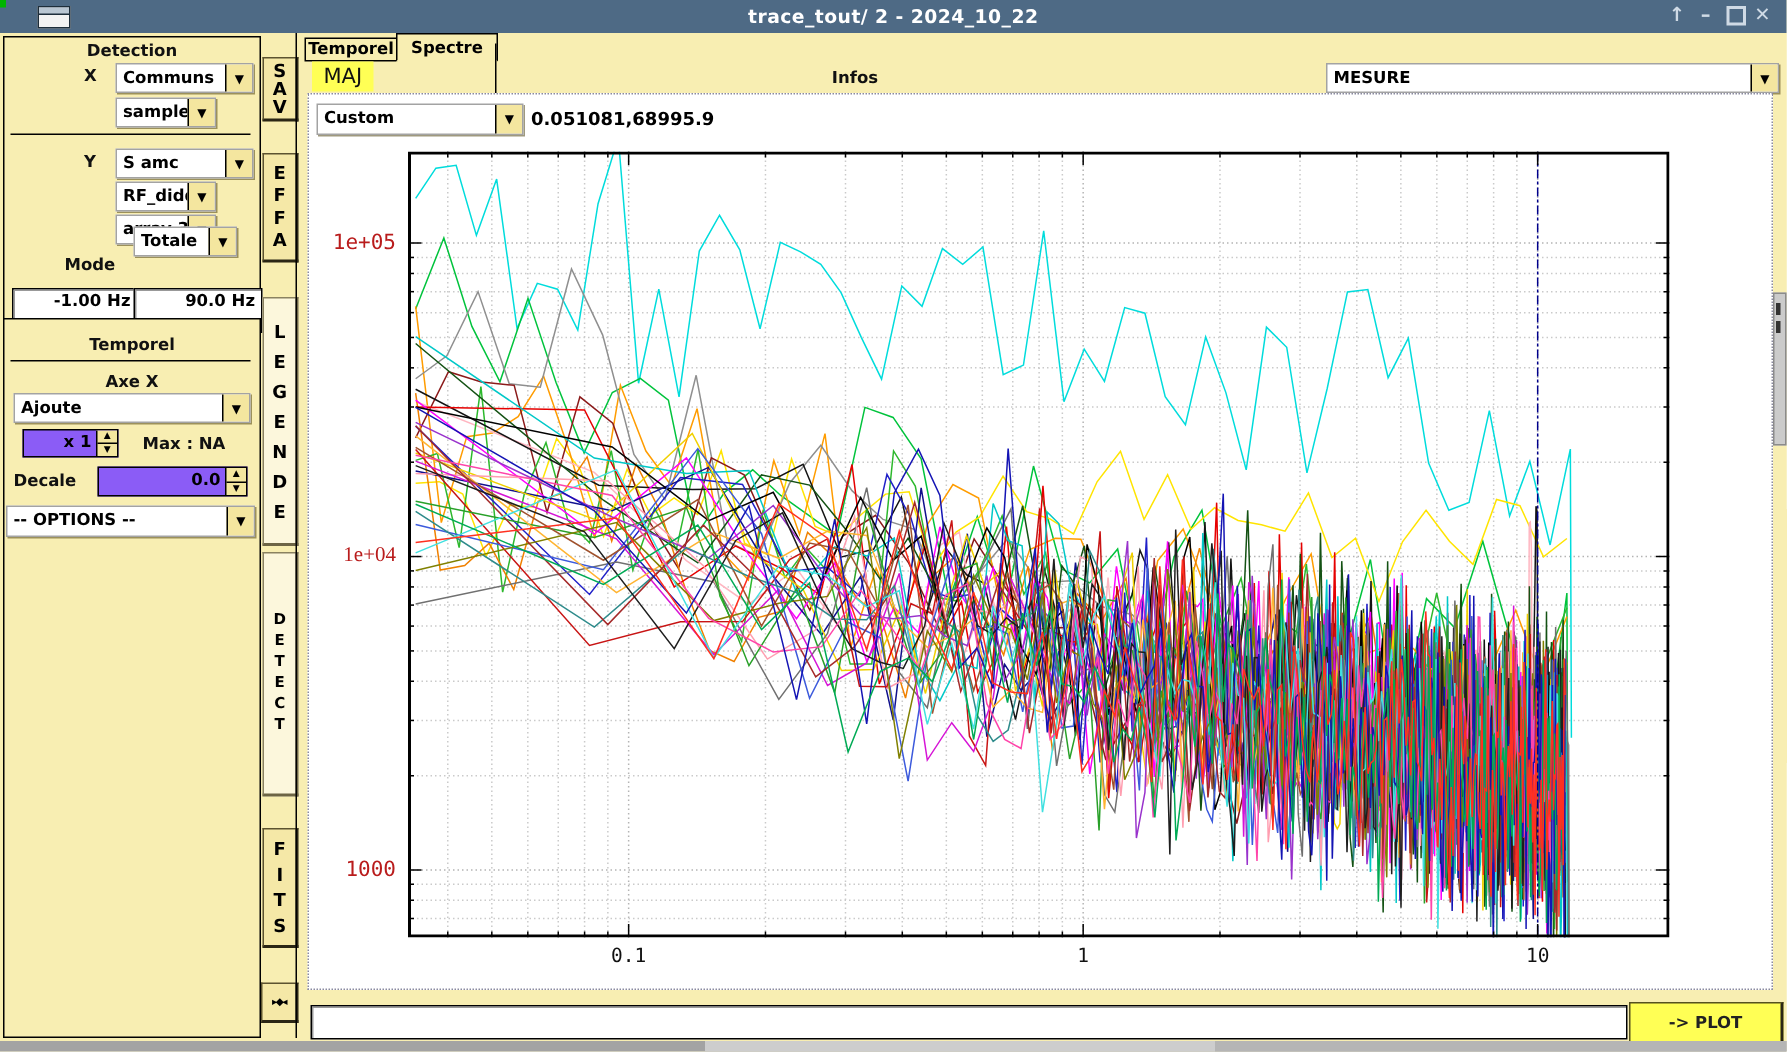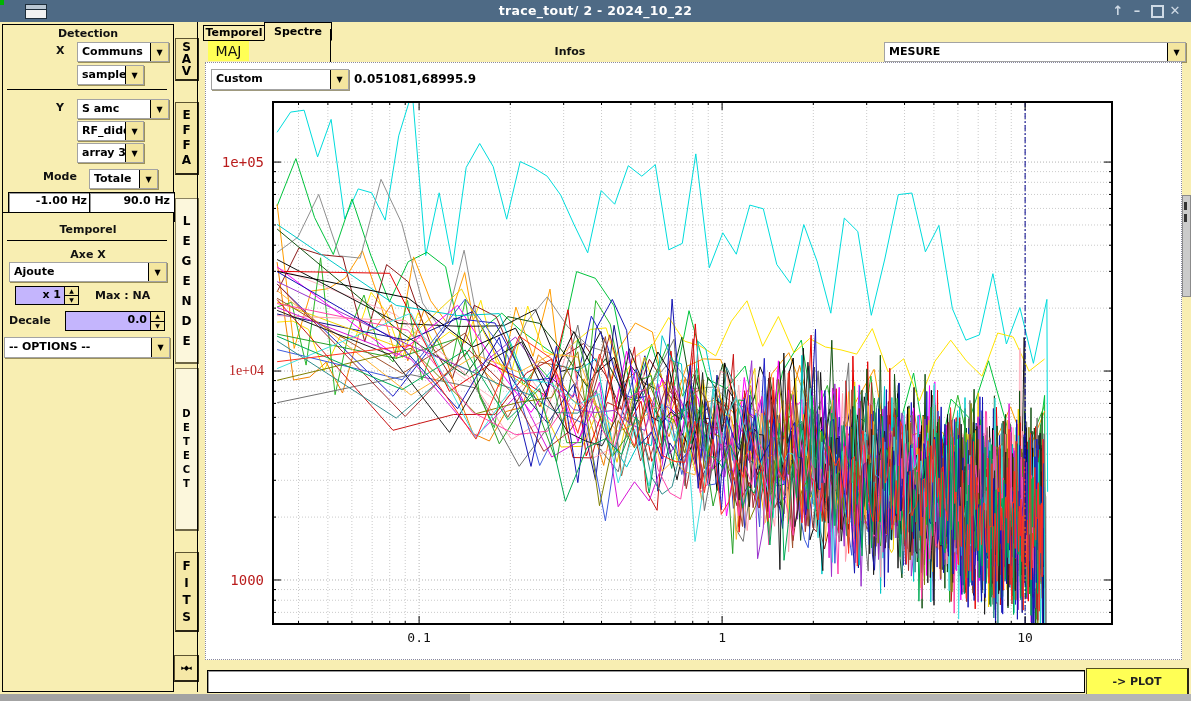--- a/index.html
+++ b/index.html
@@ -28,21 +28,21 @@
       box-shadow:1px 1px 0 rgba(80,70,20,.55);}
   .dd .v{flex:1;font-size:11px;font-weight:bold;color:#000;padding:2px 1px 0 4px;
       white-space:nowrap;overflow:hidden;}
   .dd .a{width:17px;border-left:1px solid #000;background:#f4e69f;display:flex;
       align-items:center;justify-content:center;font-size:8px;color:#000;}
   
   .entry{position:absolute;background:#fff;border:1px solid #000;font-size:11px;font-weight:bold;
       color:#000;box-shadow:inset 1px 1px 0 #999;}
   .entry.r{text-align:right;padding:1px 4px 12px 0;}
   
-  .spin{position:absolute;display:flex;background:#c4b5fd;border:1px solid #000;}
+  .spin{position:absolute;display:flex;background:#8b5cf6;border:1px solid #000;}
   .spin .sv{flex:1;font-size:11px;font-weight:bold;padding:1px 3px 0 3px;}
   .spin .sv.r{text-align:right;}
   .spin .arr{width:13px;border-left:1px solid #000;display:flex;flex-direction:column;background:#f4e69f;}
   .spin .arr span{flex:1;font-size:6px;line-height:7px;text-align:center;color:#000;}
   .spin .arr span:first-child{border-bottom:1px solid #000;}
   
   .vbtn{position:absolute;left:175px;width:21px;background:#f5e8a7;border:1px solid #5c5330;
       border-right:2px solid #2b2615;border-bottom:2px solid #2b2615;
       display:flex;align-items:center;justify-content:center;text-align:center;
       font-size:12px;font-weight:bold;color:#000;}
@@ -110,21 +110,21 @@
     </div>
     <div class="dd" style="left:74px;top:96px;width:65px;height:18px;">
       <span class="v">RF_didq</span>
       <span class="a">▼</span>
     </div>
     <div class="dd" style="left:74px;top:118px;width:65px;height:18px;">
       <span class="v">array 3</span>
       <span class="a">▼</span>
     </div>
     <div class="lbl" style="left:40px;top:145px;">Mode</div>
-    <div class="dd" style="left:86px;top:144px;width:67px;height:18px;">
+    <div class="dd" style="left:86px;top:126px;width:67px;height:18px;">
       <span class="v">Totale</span>
       <span class="a">▼</span>
     </div>
     <div class="entry r" style="left:5px;top:167px;width:78px;height:15px;">-1.00 Hz</div>
     <div class="entry r" style="left:86px;top:167px;width:80px;height:15px;">90.0 Hz</div>
   </div>
 
   <div class="panelbox" style="left:2px;top:190px;width:170px;height:478px;">
     <div class="lbl ctr" style="top:10px;">Temporel</div>
     <div class="sep" style="left:4px;top:27px;width:160px;"></div>

